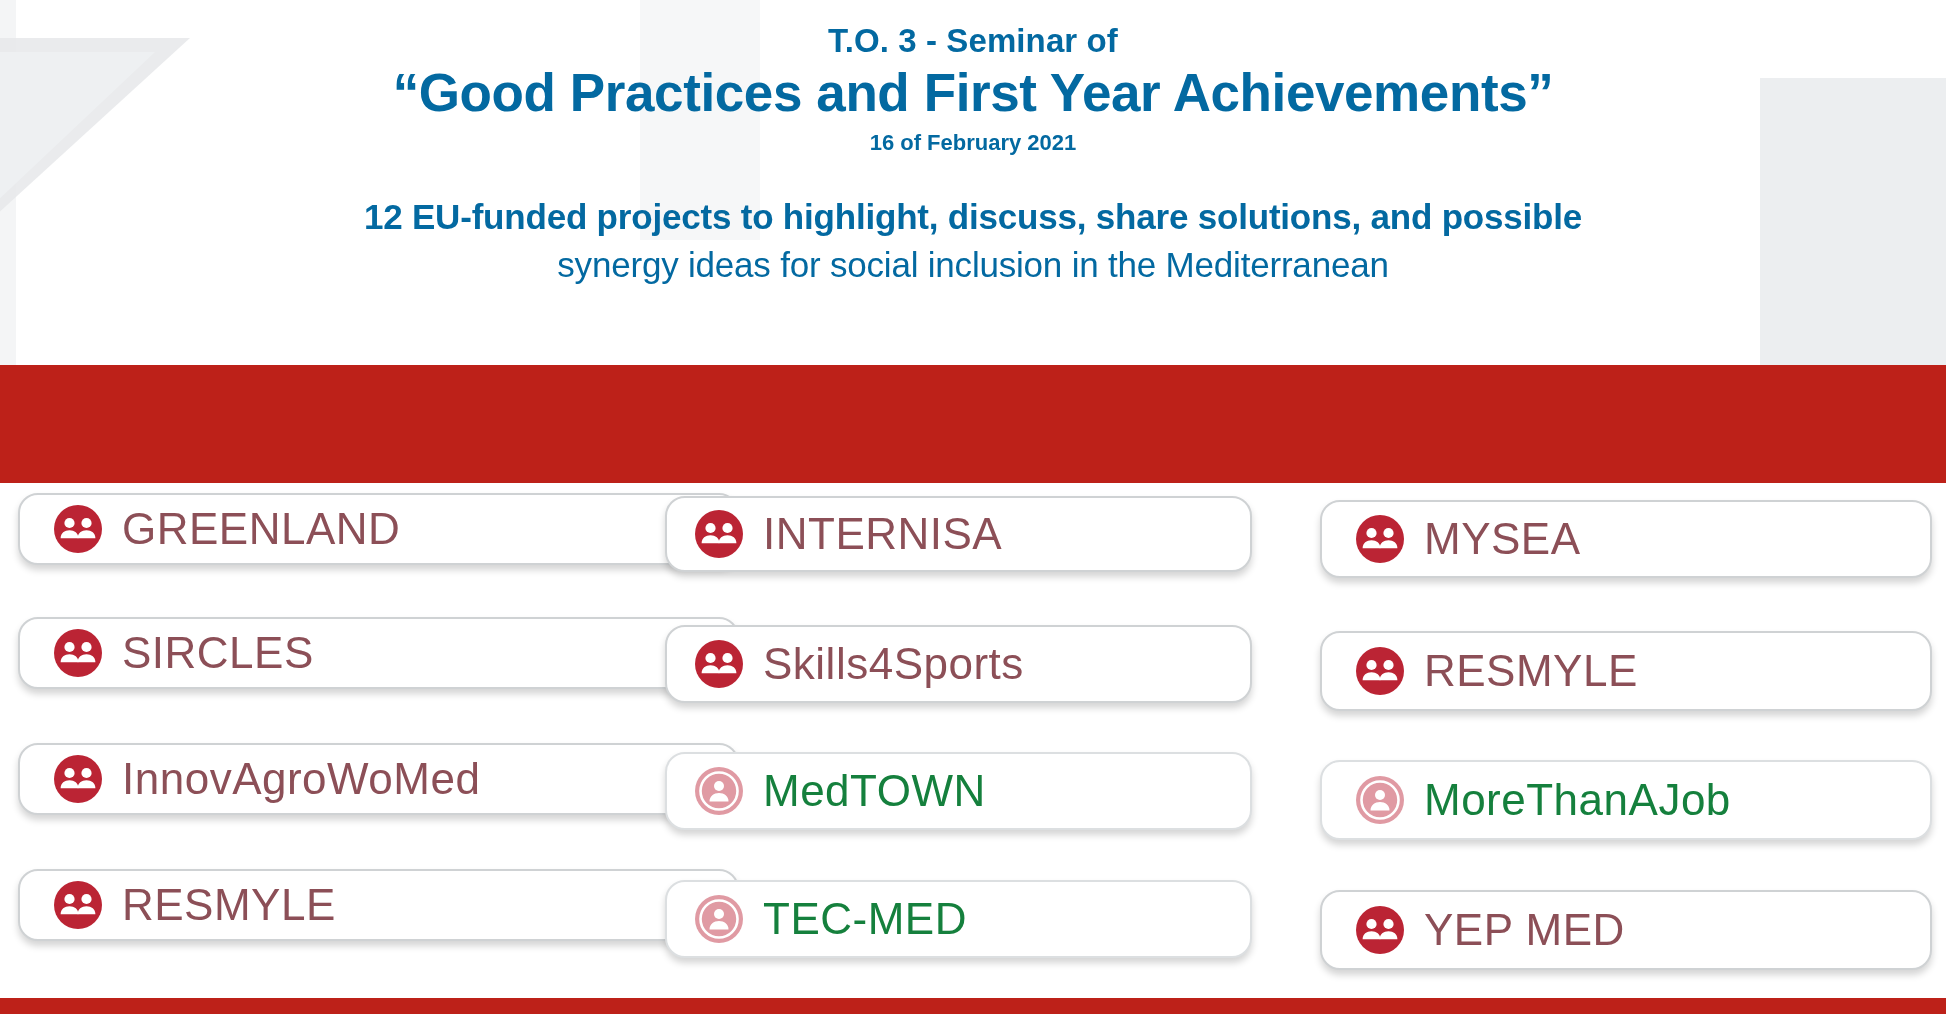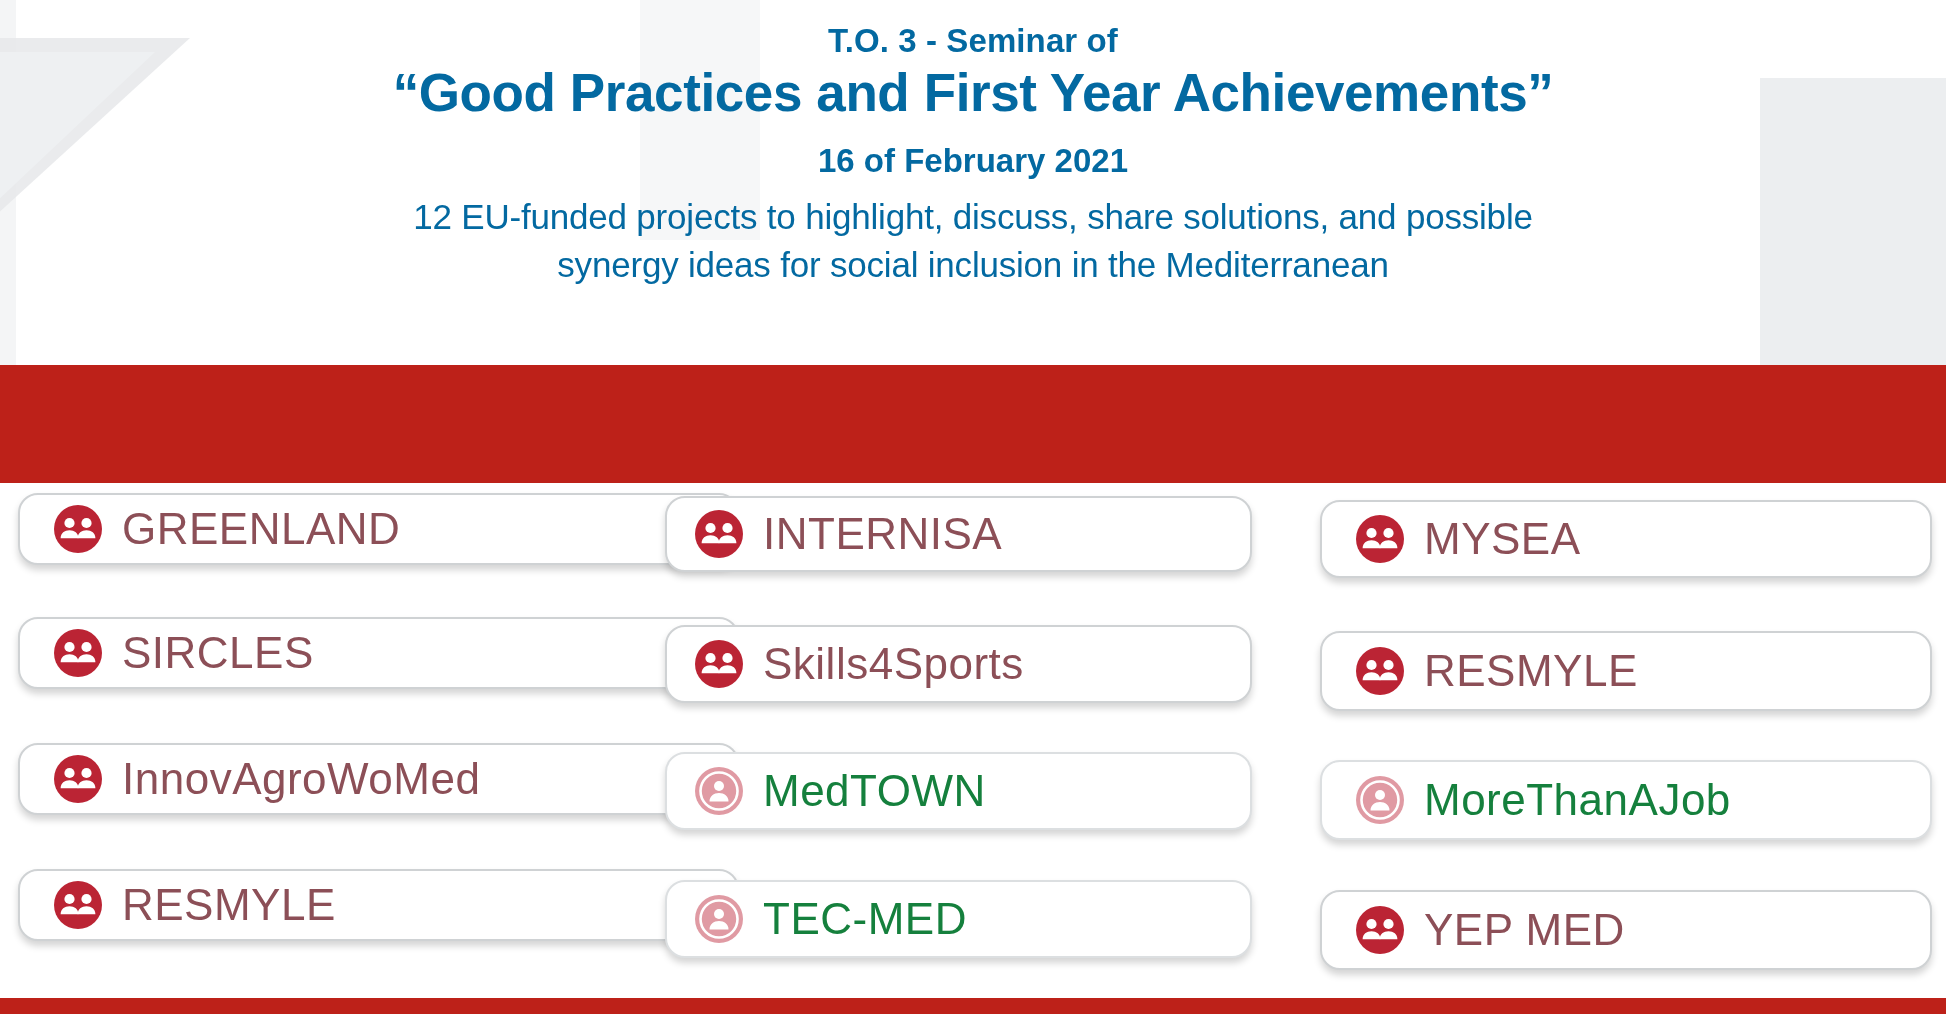--- a/index.html
+++ b/index.html
@@ -78,28 +78,28 @@
     font-weight: 700;
     letter-spacing: .1px;
   }
   .line-title {
     position:absolute; left:0; right:0; top: 62px;
     font-size: 53px;
     font-weight: 700;
     letter-spacing: -.4px;
   }
   .line-date {
-    position:absolute; left:0; right:0; top: 142px;
-    font-size: 33px;
+    position:absolute; left:0; right:0; top: 130px;
+    font-size: 22px;
     font-weight: 700;
   }
   .line-sub1 {
     position:absolute; left:0; right:0; top: 197px;
     font-size: 35px;
-    font-weight: 400;
+    font-weight: 700;
     letter-spacing: -.2px;
   }
   .line-sub2 {
     position:absolute; left:0; right:0; top: 245px;
     font-size: 35px;
     font-weight: 400;
     letter-spacing: -.2px;
   }
 
   

